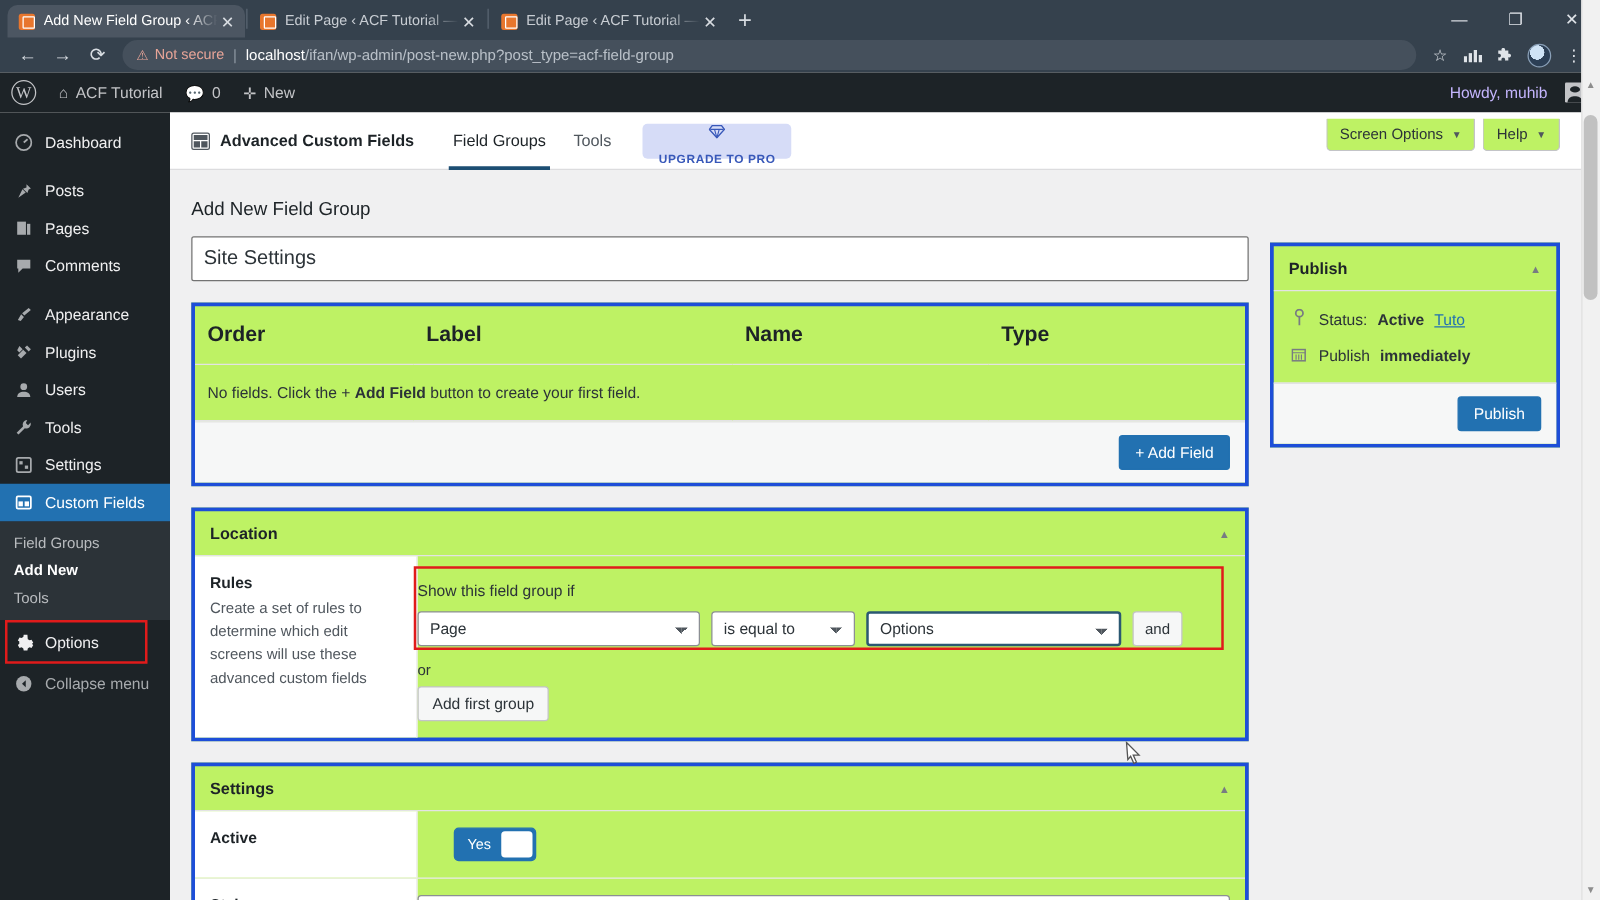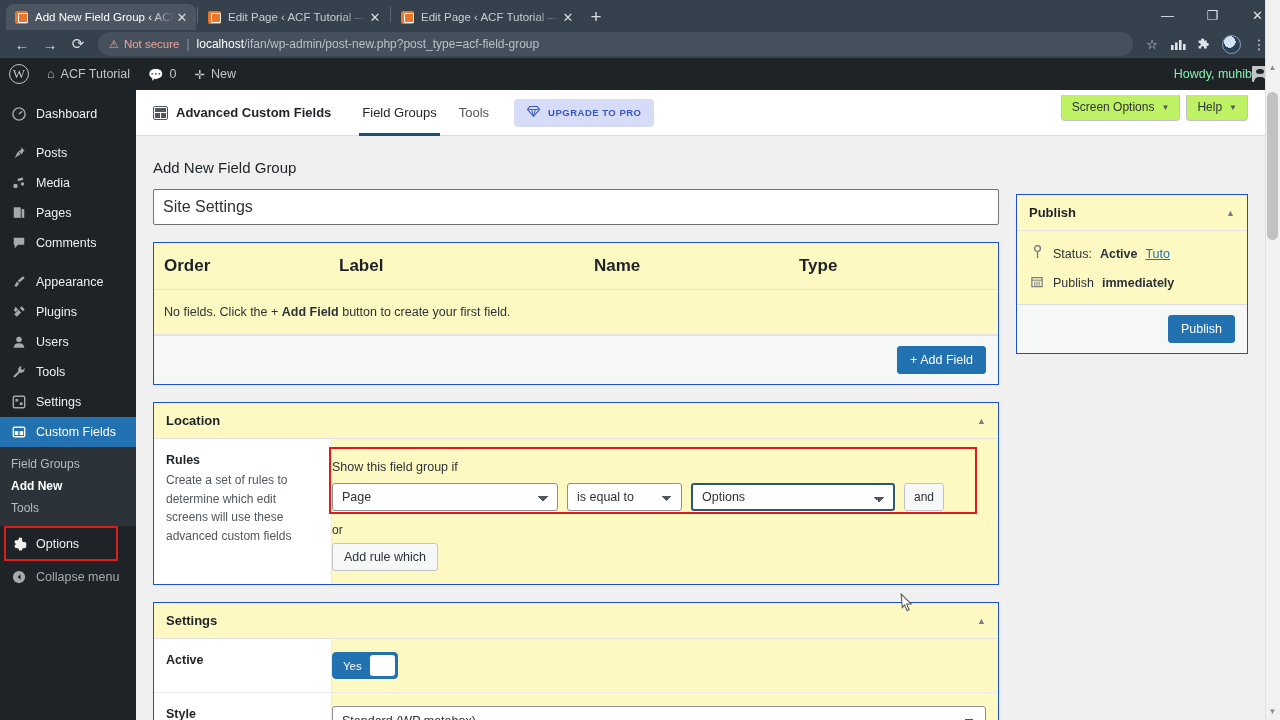--- a/index.html
+++ b/index.html
@@ -62,21 +62,21 @@
     border: 1px solid #8aa0b8;
   }
 
   
   .adminbar {
     height: 32px; background: #1d2327; display:flex; align-items:center;
     color:#c3c4c7; font-size: 12.5px; position: relative;
   }
   .ab-item { display:flex; align-items:center; height:32px; padding: 0 9px; gap:6px; }
   .ab-right { position:absolute; right:0; top:0; height:32px; display:flex;
-              align-items:center; padding-right: 12px; gap:0; color:#86efac; }
+              align-items:center; padding-right: 12px; gap:14px; color:#c4b5fd; }
   .ab-avatar { width:16px; height:16px; background:#c3c4c7; border-radius:1px;
                position:relative; }
   .ab-avatar::after { content:""; position:absolute; left:4px; top:3px; width:8px;
                height:5px; background:#1d2327; border-radius:50%; }
   .ab-avatar::before { content:""; position:absolute; left:2px; bottom:0; width:12px;
                height:5px; background:#1d2327; border-radius:6px 6px 0 0; }
   .wp-logo { width:20px; height:20px; border-radius:50%; border:1.8px solid #c3c4c7;
              position:relative; color:#c3c4c7; font-size:13px; display:flex;
              align-items:center; justify-content:center; font-family:"Liberation Serif",serif; }
 
@@ -129,21 +129,21 @@
     font-size:13px; color:#50575e; height:46px; display:flex; align-items:center;
     padding: 0 11px; position:relative;
   }
   .acf-tab.active { color:#1d2327; }
   .acf-tab.active::after {
     content:""; position:absolute; left:8px; right:8px; bottom:0; height:2.5px; background:#1d4e73;
   }
   .pro-btn {
     margin-left: 14px; background:#d6dcf7; color:#3858b9; font-size:9.5px;
     letter-spacing:.5px; font-weight:bold; border-radius:4px; height:28px;
-    display:flex; align-items:center; gap:8px; padding: 0 13px;
+    display:flex; align-items:center; gap:8px; padding: 0 13px; flex-direction: column;
   }
   .gem { font-size:12px; color:#3858b9; }
 
   .screen-opts { position:absolute; right:32px; top:5px; display:flex; gap:6px; }
   .so-btn {
     background:#bef264; border:1px solid #c3c4c7; border-top:none;
     border-radius: 0 0 4px 4px; font-size:12px; color:#2c3338;
     padding: 5px 10px 6px 10px; display:flex; align-items:center; gap:7px;
   }
   .caret { font-size:8px; color:#50575e; }
@@ -152,21 +152,21 @@
   .col-main { flex: 1; min-width:0; }
   .col-side { width: 232px; flex:0 0 232px; padding-top: 40px; }
 
   h1.page-title { font-size:15px; font-weight:normal; color:#1d2327; padding: 5px 0 13px 0; }
 
   .title-input {
     width:100%; height:36px; background:#fff; border:1px solid #737373; border-radius:2px;
     font-size:16px; color:#2c3338; padding: 0 9px; font-family:"Liberation Sans",sans-serif;
   }
 
-  .postbox { background:#fef9c3; border:1px solid #1d4ed8; margin-top: 17px; }
+  .postbox { background:#bef264; border:3px solid #1d4ed8; margin-top: 17px; }
   .postbox-head {
     height: 36px; border-bottom:1px solid #e3e3e4; display:flex; align-items:center;
     padding: 0 12px; font-size:13px; font-weight:bold; color:#1d2327;
   }
   .postbox-head .toggle { margin-left:auto; color:#787c82; font-size:9px; }
 
   
   .ftable { width:100%; border-collapse:collapse; }
   .ftable th {
     text-align:left; font-size:17px; color:#1d2327; font-weight:bold;
@@ -220,21 +220,21 @@
   .or-text { font-size:12px; color:#2c3338; margin: 12px 0 6px 0; }
   .ghost-btn {
     height:28px; border:1px solid #c3c4c7; background:#f6f7f7; border-radius:3px;
     font-size:12.5px; color:#2c3338; padding: 0 11px; display:inline-flex; align-items:center;
   }
 
   .divider { border-top:1px solid #eaeaea; }
 
   .toggle-sw {
     width: 66px; height: 27px; background:#2271b1; border:1px solid #2271b1;
-    border-radius:4px; display:flex; align-items:center; padding: 2px;
+    border-radius:4px; display:flex; align-items:center; padding: 2px; margin-left: 29px;
   }
   .toggle-sw .tlabel { color:#fff; font-size:11.5px; padding: 0 8px; }
   .toggle-sw .knob { width:30px; height:21px; background:#fff; border-radius:3px; margin-left:auto; }
 
   .sel-style { width: 100%; max-width: 654px;
     background-position: calc(100% - 16px) 12px, calc(100% - 11px) 12px; height:30px; }
 
   
   .pb-body { padding: 10px 12px 4px 12px; }
   .pb-line { display:flex; align-items:center; gap:8px; font-size:12.5px;
@@ -357,30 +357,20 @@
 
     <div class="menu-item sep">
       <span class="mi">
         <svg width="14" height="14" viewBox="0 0 16 16">
             <path d="M10.5 1.5l4 4-2 1-1.2 3.2-4-4L10.5 4.5zM6.8 6.2l3 3L3 14z" fill="#a7aaad"></path>
           </svg>
       </span>
       <span>Posts</span>
     </div>
 
-    <div class="menu-item">
-      <span class="mi">
-        <svg width="14" height="14" viewBox="0 0 16 16">
-            <circle cx="4" cy="11.5" r="2.6" fill="#a7aaad"></circle>
-            <path d="M6.6 11.5V3l6-1.4v3L6.6 6z" fill="#a7aaad"></path>
-            <circle cx="12" cy="9" r="2" fill="#a7aaad"></circle>
-          </svg>
-      </span>
-      <span>Media</span>
-    </div>
 
     <div class="menu-item">
       <span class="mi">
         <svg width="14" height="14" viewBox="0 0 16 16">
             <rect x="2" y="1.5" width="8" height="12" fill="#a7aaad"></rect>
             <rect x="11" y="3.5" width="3" height="10" fill="#a7aaad"></rect>
           </svg>
       </span>
       <span>Pages</span>
     </div>
@@ -564,21 +554,21 @@
               <div class="rule-wrap">
                 <div class="redhi"></div>
                 <div class="rule-caption">Show this field group if</div>
                 <div class="rule-line">
                   <div class="selbox sel-param">Page</div>
                   <div class="selbox sel-operator">is equal to</div>
                   <div class="selbox sel-value">Options</div>
                   <div class="and-btn">and</div>
                 </div>
                 <div class="or-text">or</div>
-                <div class="ghost-btn">Add rule which</div>
+                <div class="ghost-btn">Add first group</div>
               </div>
             </div>
           </div>
         </div>
 
         
         <div class="postbox">
           <div class="postbox-head">
             <span>Settings</span>
             <span class="toggle">▲</span>

